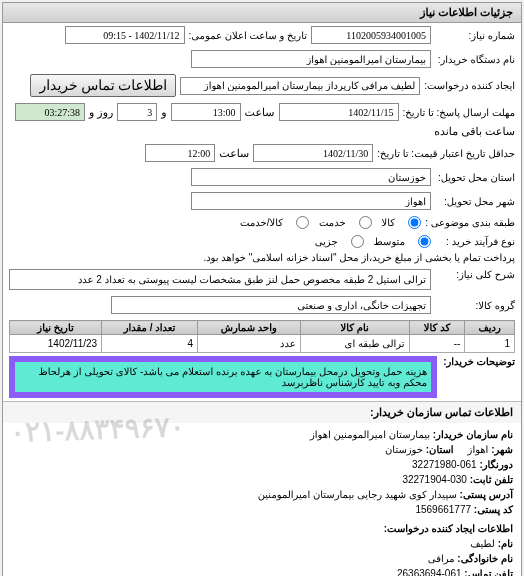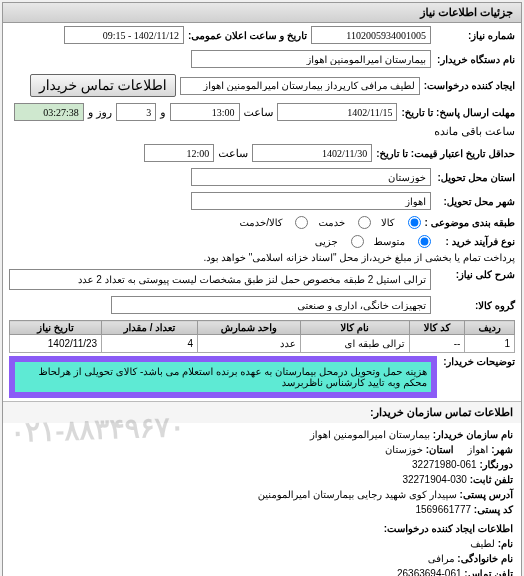--- a/index.html
+++ b/index.html
@@ -27,21 +27,21 @@
     }
     .form-row {
       display: flex;
       align-items: center;
       padding: 3px 6px;
       gap: 4px;
       flex-wrap: wrap;
     }
     .form-label {
       font-size: 10px;
-      font-weight: bold;
+      font-weight: normal;
       white-space: nowrap;
       min-width: 80px;
     }
     .form-input {
       border: 1px solid #888;
       background: #fff;
       padding: 2px 4px;
       font-size: 10px;
       font-family: Tahoma;
       text-align: right;

